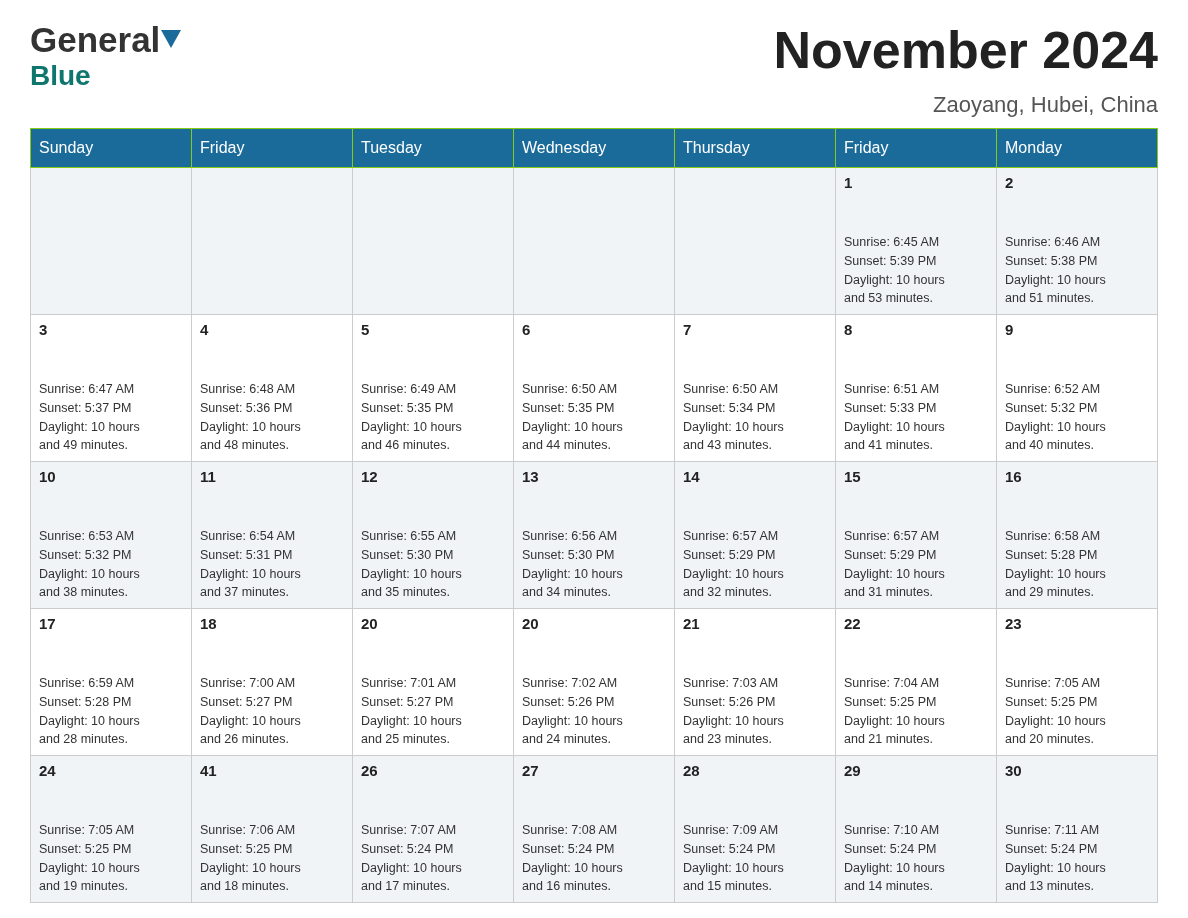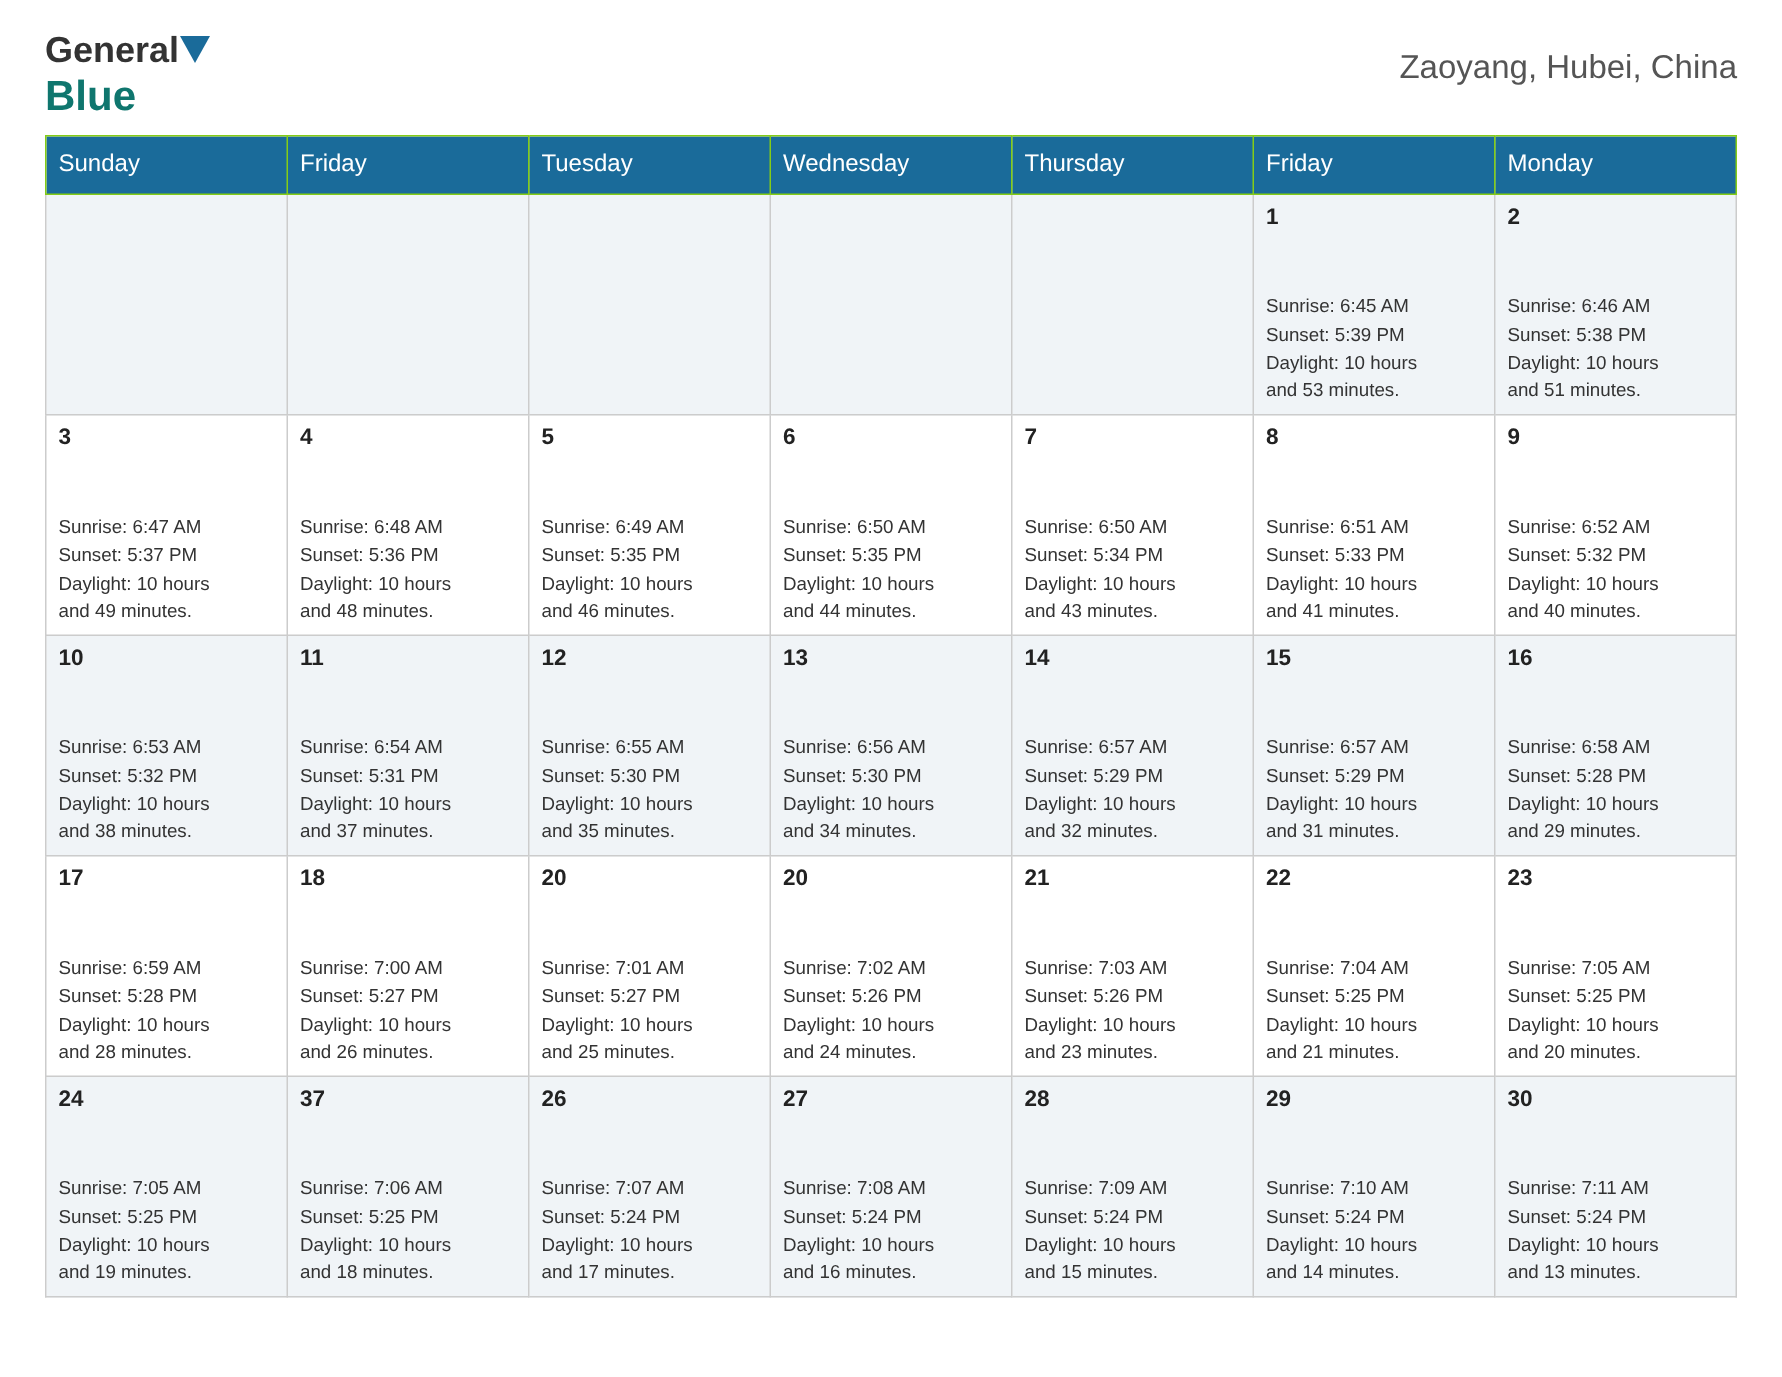--- a/index.html
+++ b/index.html
@@ -15,21 +15,21 @@
       justify-content: space-between;
       align-items: flex-start;
       margin-bottom: 10px;
     }
     .logo {
       display: flex;
       flex-direction: column;
       align-items: flex-start;
     }
     .logo-text {
-      font-size: 24px;
+      font-size: 35px;
       font-weight: bold;
       color: #333;
       display: flex;
       align-items: center;
     }
     .logo-general { color: #333; }
     .logo-line2 {
       font-size: 28px;
       font-weight: bold;
       color: #0f766e;
@@ -105,20 +105,21 @@
   <div class="logo">
     <div class="logo-text">
       <span class="logo-general">General</span>
       <svg width="20" height="20" viewBox="0 0 20 20" style="margin: 0 1px;">
         <polygon points="0,0 20,0 10,18" fill="#1a6b9a"></polygon>
       </svg>
     </div>
     <div class="logo-line2">Blue</div>
   </div>
   <div class="title-section">
+    <div class="month-title">November 2024</div>
     <div class="location">Zaoyang, Hubei, China</div>
   </div>
 </div>
 
 <table>
   <thead>
     <tr>
     <th>Sunday</th>
         <th>Friday</th>
         <th>Tuesday</th>
@@ -233,21 +234,21 @@
           <span class="day-num">23</span>
           <div class="day-info">Sunrise: 7:05 AM<br>Sunset: 5:25 PM<br>Daylight: 10 hours<br>and 20 minutes.</div>
         </td>
       </tr>
       <tr>
         <td>
           <span class="day-num">24</span>
           <div class="day-info">Sunrise: 7:05 AM<br>Sunset: 5:25 PM<br>Daylight: 10 hours<br>and 19 minutes.</div>
         </td>
         <td>
-          <span class="day-num">37</span>
+          <span class="day-num">41</span>
           <div class="day-info">Sunrise: 7:06 AM<br>Sunset: 5:25 PM<br>Daylight: 10 hours<br>and 18 minutes.</div>
         </td>
         <td>
           <span class="day-num">26</span>
           <div class="day-info">Sunrise: 7:07 AM<br>Sunset: 5:24 PM<br>Daylight: 10 hours<br>and 17 minutes.</div>
         </td>
         <td>
           <span class="day-num">27</span>
           <div class="day-info">Sunrise: 7:08 AM<br>Sunset: 5:24 PM<br>Daylight: 10 hours<br>and 16 minutes.</div>
         </td>

